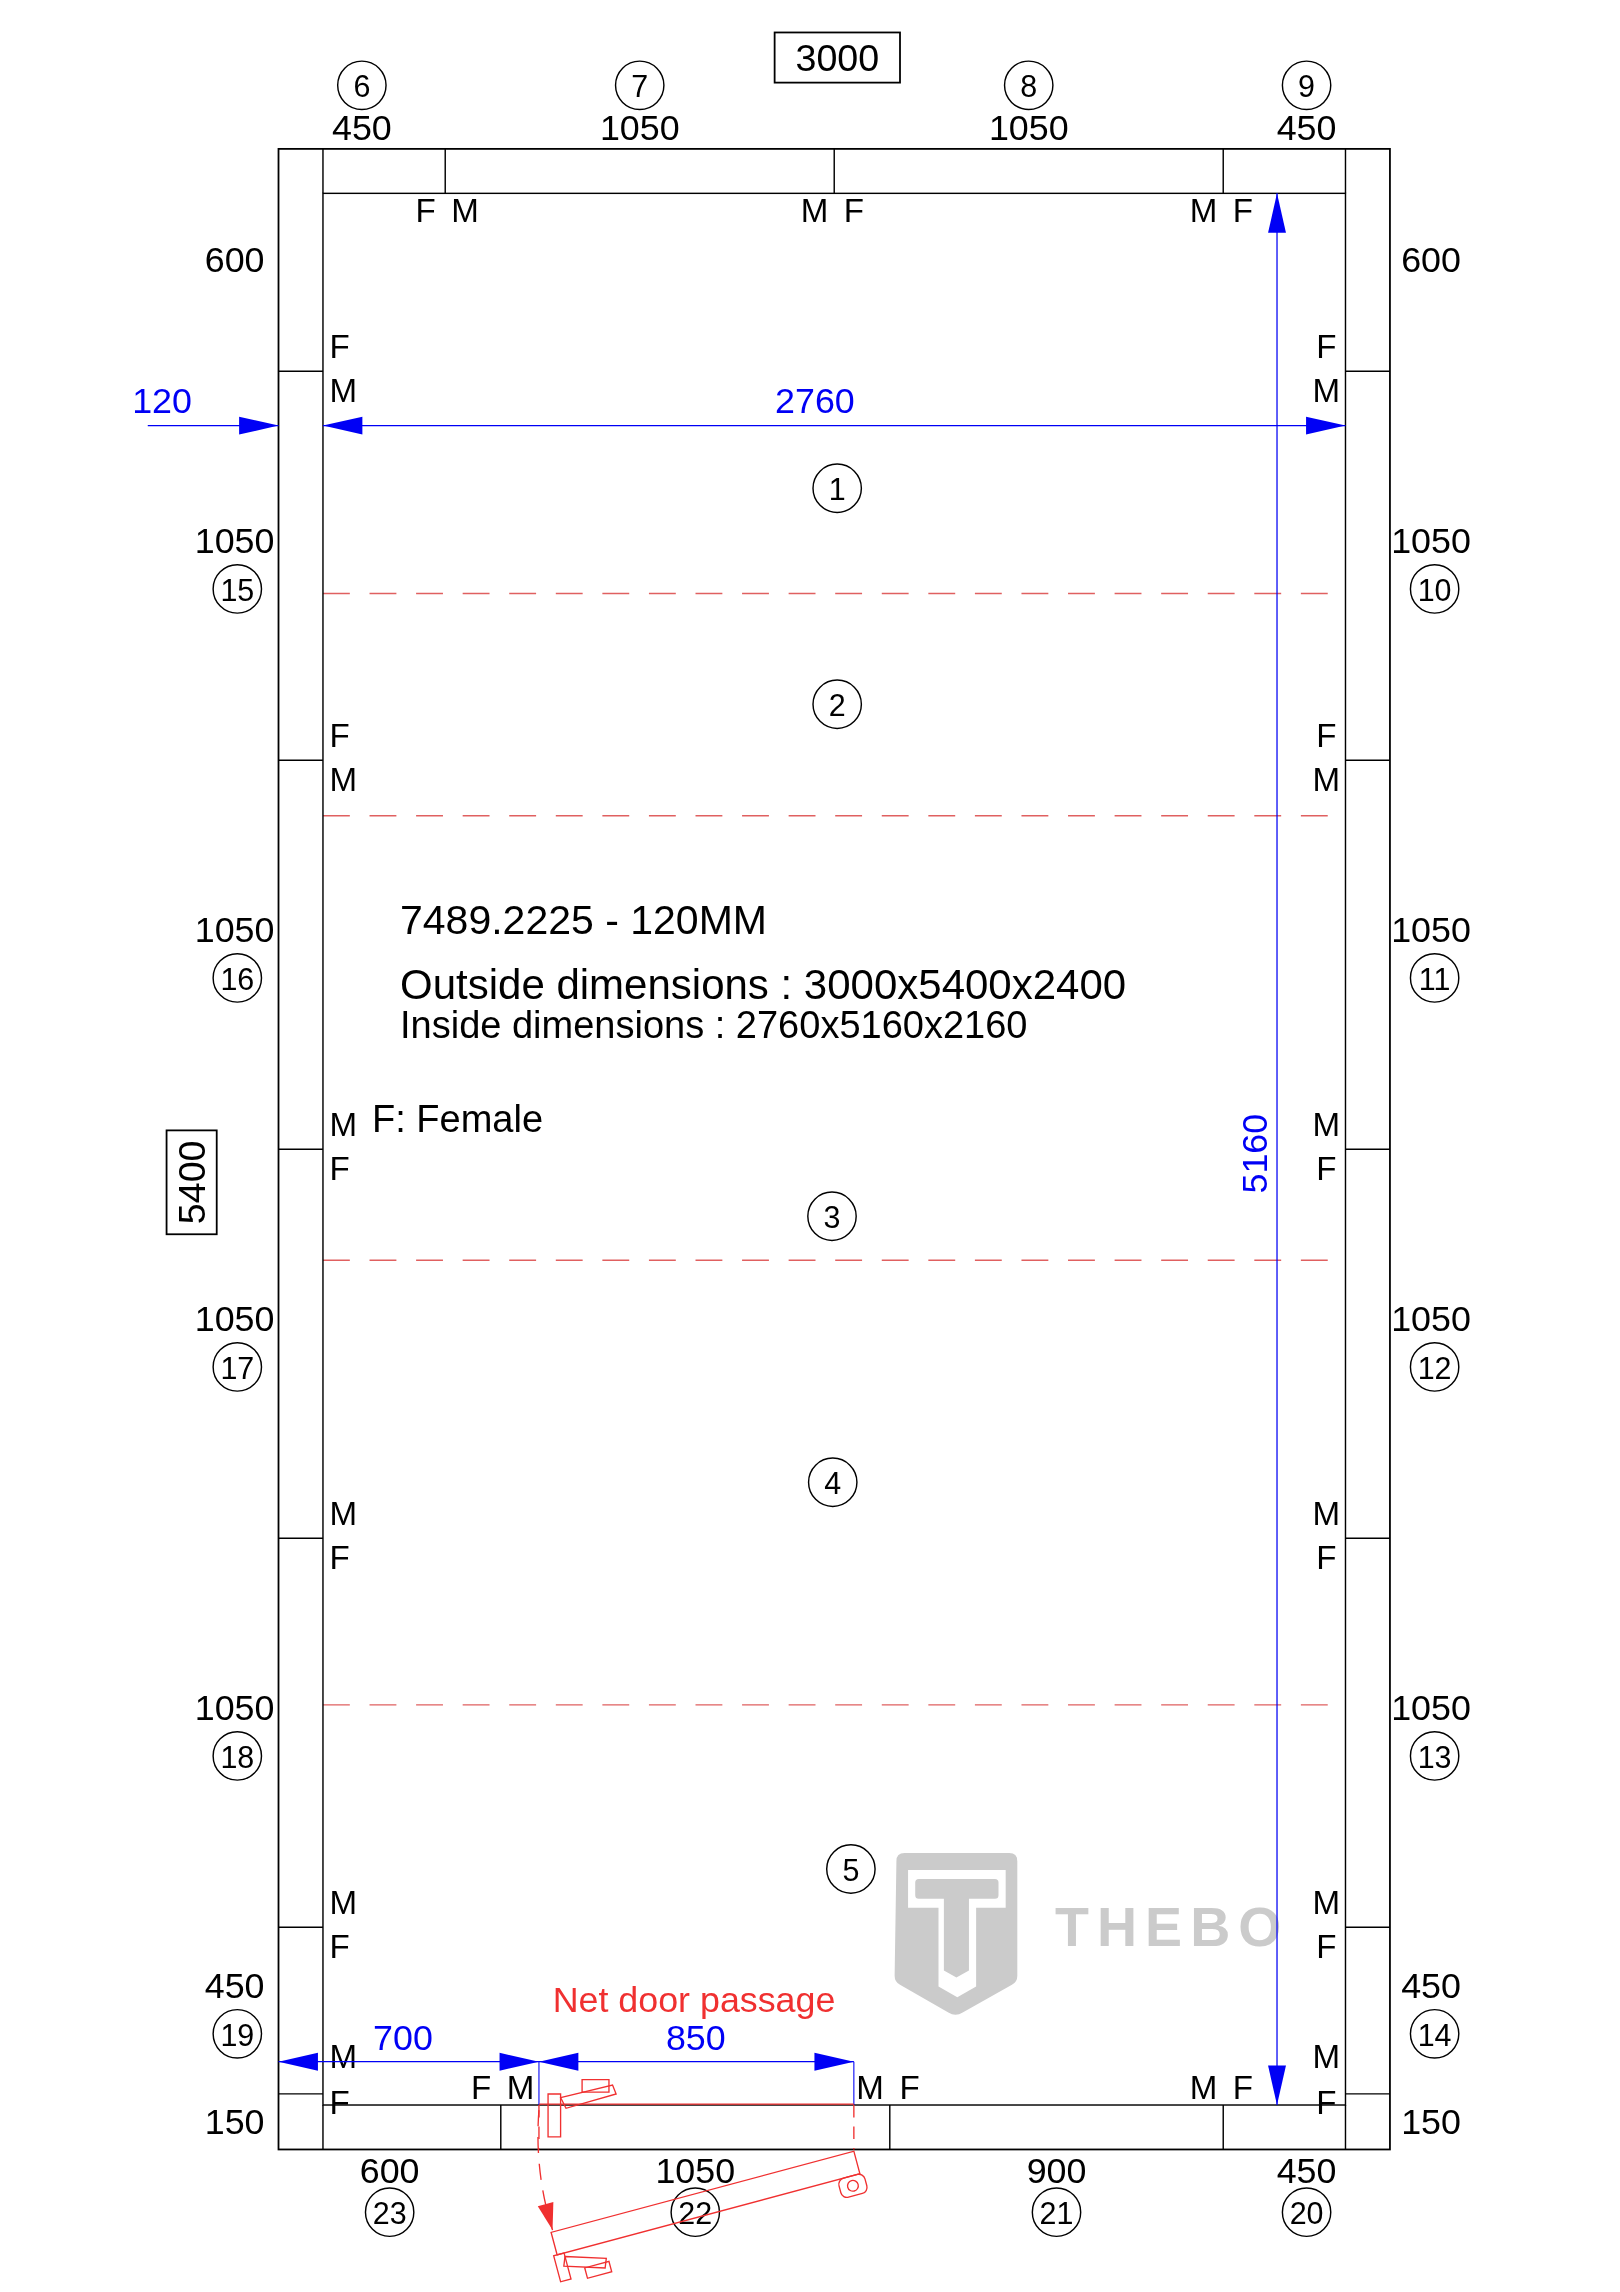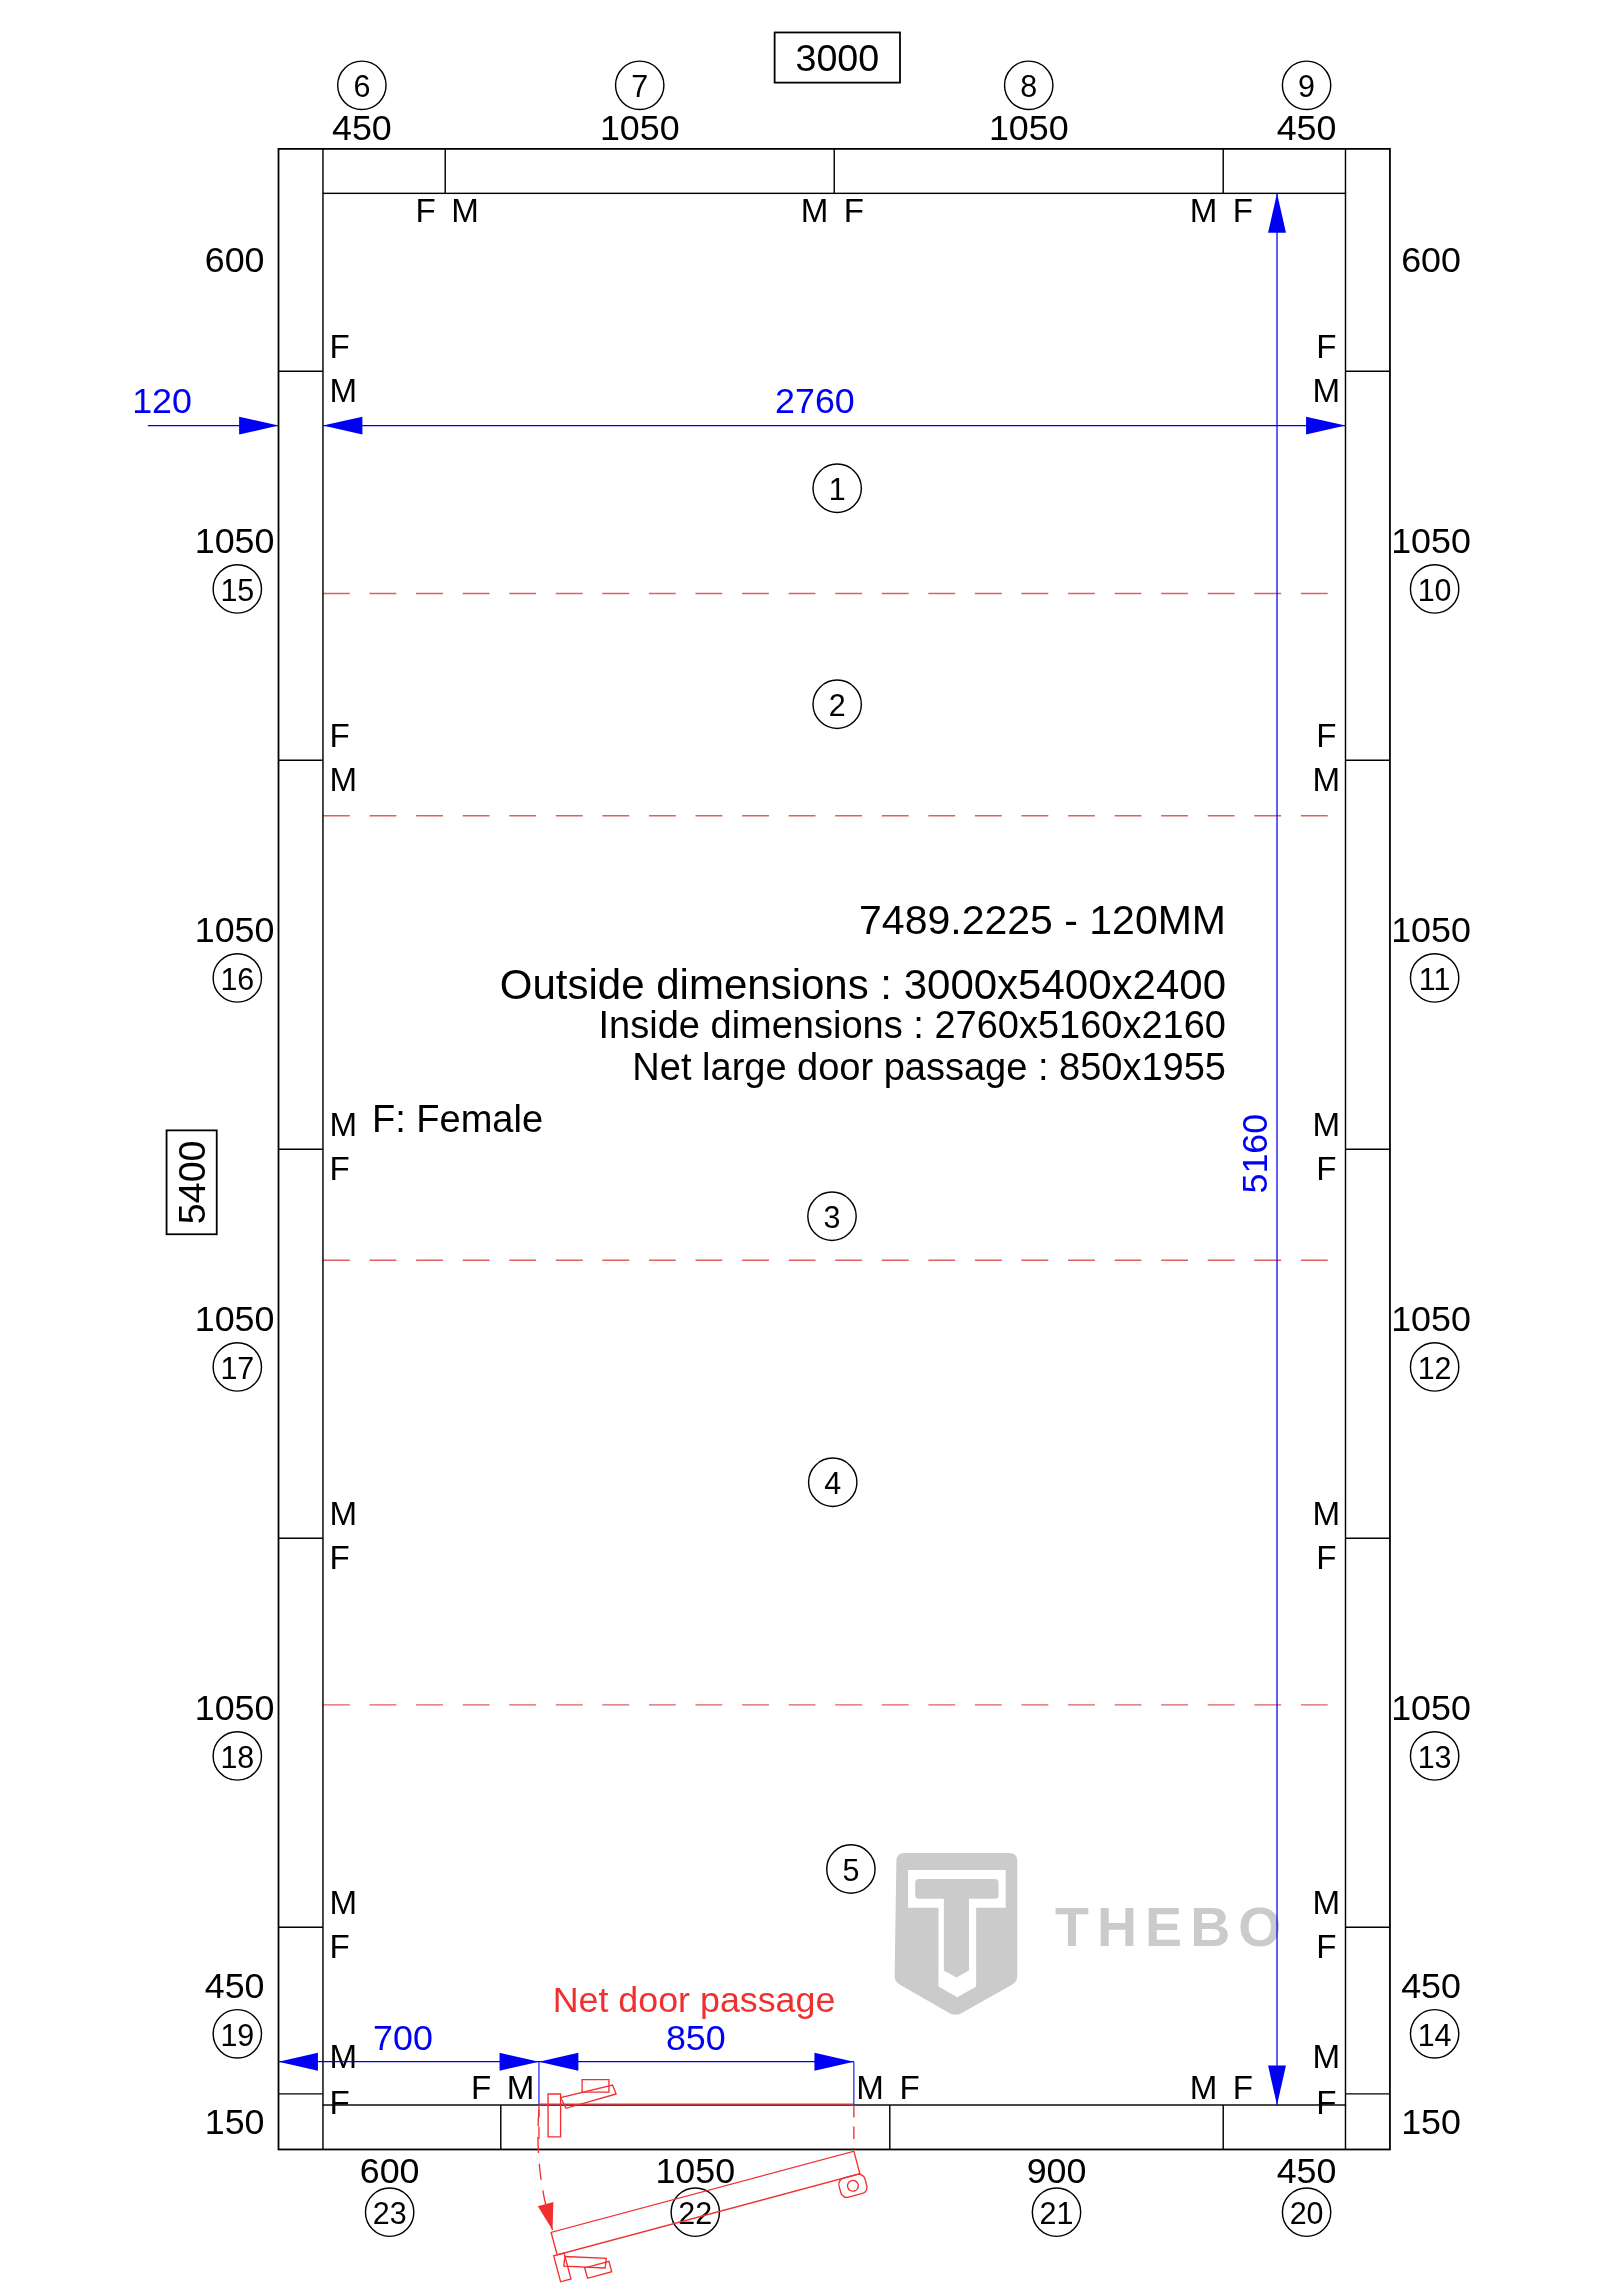--- a/index.html
+++ b/index.html
@@ -1,20 +1,20 @@
 <!DOCTYPE html>
 <html style="font-size:14.3px"><head>
 <meta charset="utf-8">
 <style>
   html,body{margin:0;padding:0;background:#ffffff;}
   #canvas{position:relative;width:1620px;height:2293px;background:#ffffff;overflow:hidden;
           font-family:"Liberation Sans",sans-serif;}
   #drawing{position:absolute;left:0;top:0;}
   .ovl{position:absolute;color:#000;}
-  .ctr{left:420px;width:806px;text-align:right;}
+  .ctr{left:400px;width:806px;text-align:left;}
   .leg{left:372px;width:806px;text-align:left;}
   #title-line{top:897px;font-size:41px;}
   #dim-line-1{top:961px;font-size:42px;}
   #dim-line-2{top:1004px;font-size:38px;}
   #dim-line-3{top:1046px;font-size:38px;}
   #legend-f{top:1098px;font-size:38px;}
   #legend-m{top:1138px;font-size:38px;}
   text{font-family:"Liberation Sans",sans-serif;}
 </style>
 </head>
@@ -200,16 +200,15 @@
         <circle cx="-11" cy="37" r="6"></circle>
         <rect x="-354" y="26" width="12" height="30"></rect>
         <path d="M-342 30 L-298 44 L-302 54 L-346 40 z"></path>
         <rect x="-324" y="48" width="28" height="12"></rect>
       </g>
     </svg>
 
   <div class="ovl ctr" id="title-line">7489.2225 - 120MM</div>
   <div class="ovl ctr" id="dim-line-1">Outside dimensions : 3000x5400x2400</div>
   <div class="ovl ctr" id="dim-line-2">Inside dimensions : 2760x5160x2160</div>
-  <div class="ovl ctr" id="dim-line-3">Net large door passage : 850x1955</div>
   <div class="ovl leg" id="legend-f">F: Female</div>
 </div>
 
 
 </body></html>

